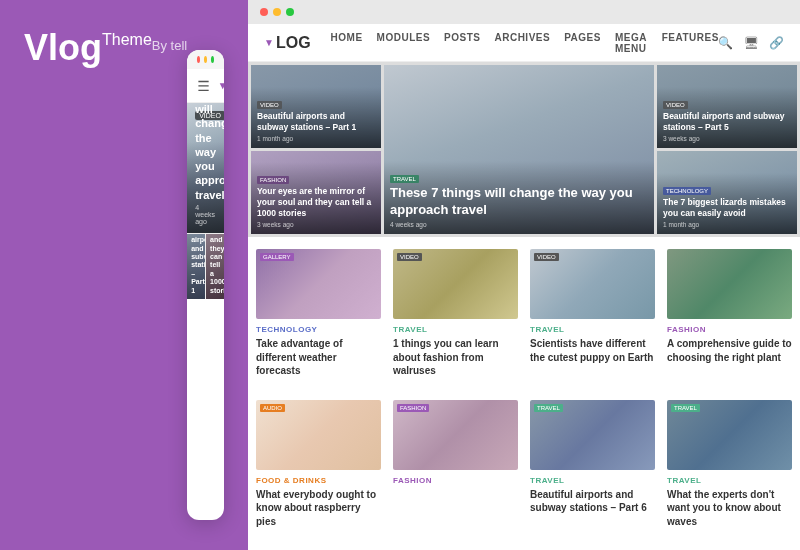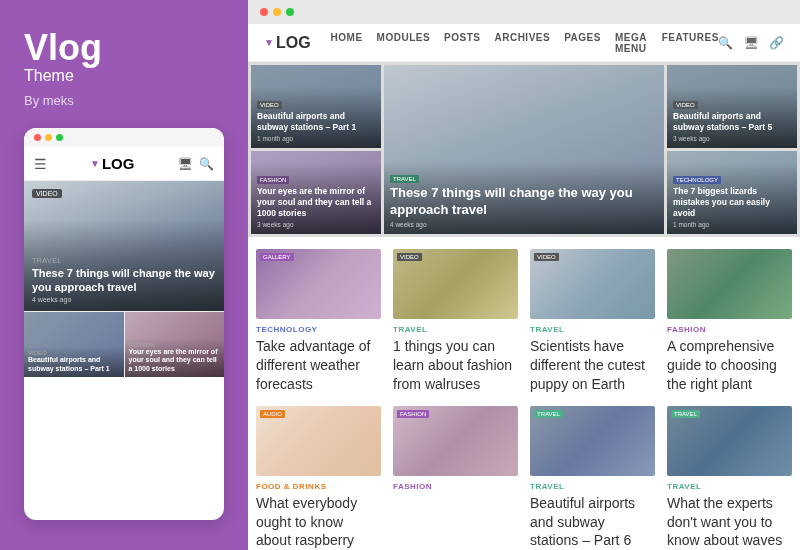--- a/index.html
+++ b/index.html
@@ -4,21 +4,21 @@
   <style>
     * { margin: 0; padding: 0; box-sizing: border-box; }
     body { width: 800px; height: 550px; overflow: hidden; font-family: Arial, sans-serif; display: flex; }
 
     
     .left-panel {
       width: 248px;
       background: #9b59b6;
       padding: 30px 24px;
       display: flex;
-      flex-direction: column;
+      flex-direction: row;
       position: relative;
       flex-shrink: 0;
     }
     .brand-title { color: #fff; font-size: 36px; font-weight: 900; line-height: 1; }
     .brand-subtitle { color: #ffffff; font-size: 16px; font-weight: 400; line-height: 1.2; }
     .brand-by { color: rgba(255,255,255,0.75); font-size: 13px; margin-top: 8px; }
 
     
     .mobile-mockup {
       background: #fff;
@@ -167,21 +167,21 @@
     .featured-section {
       display: flex;
       gap: 3px;
       padding: 3px;
       background: #ddd;
       flex-shrink: 0;
     }
     .featured-col { display: flex; flex-direction: column; gap: 3px; }
     .featured-col.left { width: 130px; }
     .featured-col.center { flex: 1; }
-    .featured-col.right { width: 130px; }
+    .featured-col.right { width: 140px; }
 
     .feat-item {
       position: relative;
       overflow: hidden;
     }
     .feat-item-small { height: 83px; }
     .feat-item-large { height: 169px; }
     .feat-bg {
       width: 100%;
       height: 100%;
@@ -238,29 +238,29 @@
       background: rgba(0,0,0,0.5);
       padding: 1px 3px;
       border-radius: 1px;
       text-transform: uppercase;
     }
     .post-category { font-size: 8px; font-weight: 700; text-transform: uppercase; letter-spacing: 0.5px; margin-bottom: 3px; }
     .post-category.technology { color: #5b6ec8; }
     .post-category.travel { color: #4caf8a; }
     .post-category.fashion { color: #9b59b6; }
     .post-category.food { color: #e67e22; }
-    .post-title { font-size: 14px; color: #333; font-weight: 400; line-height: 1.35; }
+    .post-title { font-size: 10px; color: #333; font-weight: 700; line-height: 1.35; }
   </style>
 </head>
 <body>
 
 <div class="left-panel">
   <div class="brand-title">Vlog</div>
   <div class="brand-subtitle">Theme</div>
-  <div class="brand-by">By meks</div>
+  <div class="brand-by">By tell</div>
 
   <div class="mobile-mockup">
     <div class="mobile-top-bar">
       <div class="mobile-dot red"></div>
       <div class="mobile-dot yellow"></div>
       <div class="mobile-dot green"></div>
     </div>
     <div class="mobile-nav">
       <span class="hamburger">☰</span>
       <div class="mobile-logo-area">

